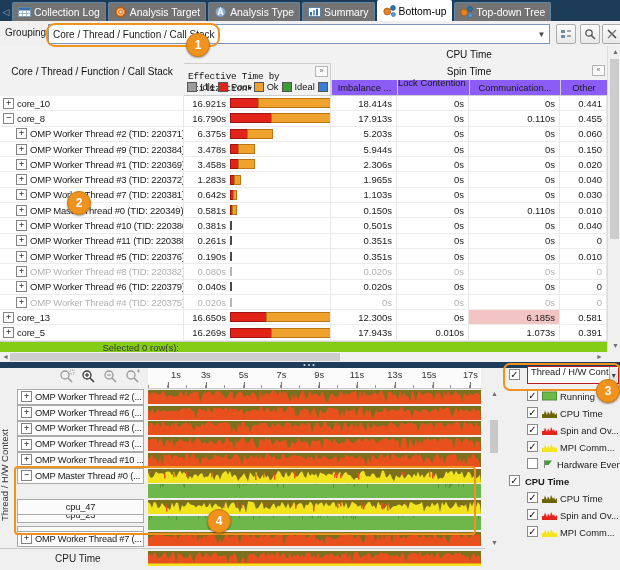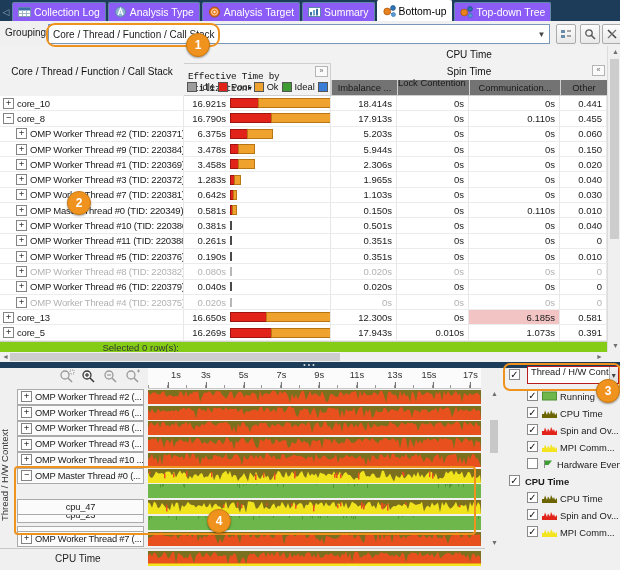--- a/index.html
+++ b/index.html
@@ -3,21 +3,21 @@
 <meta charset="utf-8">
 <style>
   html,body{margin:0;padding:0;}
   body{width:620px;height:570px;position:relative;overflow:hidden;background:#f0f0f0;
        font-family:"Liberation Sans","DejaVu Sans",sans-serif;font-size:10px;color:#1a1a1a;}
   .abs{position:absolute;}
   
   #tabbar{left:0;top:0;width:620px;height:21px;background:#1d3c59;display:flex;align-items:flex-end;}
   .nav-chevron{width:12px;height:18px;color:#8fa7bd;font-size:9px;display:flex;align-items:center;justify-content:center;}
   .tab{height:18px;display:flex;align-items:center;gap:3px;padding:0 5px;margin-right:2px;
-       background:#8b5cf6;border:1px solid #6286a5;border-bottom:none;color:#fff;
+       background:#737373;border:1px solid #6286a5;border-bottom:none;color:#fff;
        font-size:10.4px;white-space:nowrap;border-radius:2px 2px 0 0;overflow:hidden;}
   .tab.active{background:#fff;color:#000;height:20px;border-color:#fff;}
   .tab svg{flex:0 0 auto;}
   
   #grouping-bar{left:0;top:21px;width:620px;height:25px;background:#f0f0f0;border-bottom:1px solid #d9d9d9;}
   #grouping-label{left:5px;top:6px;font-size:10px;color:#222;}
   #grouping-combo{left:48px;top:3px;width:500px;height:18px;background:#fff;border:1px solid #7a96b8;
        display:flex;align-items:center;}
   #grouping-combo .val{padding-left:4px;font-size:10px;white-space:nowrap;}
   #grouping-combo .chev{margin-left:auto;width:15px;text-align:center;color:#444;font-size:8px;}
@@ -35,21 +35,21 @@
   #h-eff .t{position:absolute;left:4px;top:7px;font-size:9.3px;letter-spacing:-0.2px;font-family:Liberation Mono, monospace;}
   #h-eff .exp{position:absolute;right:2px;top:2px;width:11px;height:9px;border:1px solid #b5b5b5;background:#fafafa;
        font-size:7px;line-height:7px;text-align:center;color:#666;}
   .legend-strip{position:absolute;left:3px;bottom:3px;display:flex;align-items:center;gap:3px;font-size:9.3px;}
   .sw{width:8px;height:8px;border:1px solid #555;display:inline-block;}
   #h-spin{left:331px;top:63px;width:276px;height:17px;border-bottom:1px solid #cfcfcf;
        display:flex;align-items:center;justify-content:center;}
   #h-spin .exp{position:absolute;right:2px;top:2px;width:11px;height:9px;border:1px solid #b5b5b5;background:#fafafa;
        font-size:7px;line-height:7px;text-align:center;color:#666;}
   .subh{top:80px;height:16px;border-bottom:1px solid #cfcfcf;border-left:1px solid #cfcfcf;
-       display:flex;align-items:center;justify-content:center;font-size:9.4px;background:#737373;box-sizing:border-box;}
+       display:flex;align-items:center;justify-content:center;font-size:9.4px;background:#8b5cf6;box-sizing:border-box;}
   
   #rows{left:0;top:96px;width:607px;height:245px;overflow:hidden;background:#fff;}
   .trow{display:grid;grid-template-columns:184px 147px 66px 72px 91px 47px;height:15.3px;align-items:center;}
   .trow>div{height:15.3px;box-sizing:border-box;border-right:1px solid #e7e7e7;border-bottom:1px solid #ececec;
        display:flex;align-items:center;overflow:hidden;}
   .cell-tree{font-size:9.5px;letter-spacing:-0.2px;white-space:nowrap;}
   .expander{flex:0 0 auto;width:9px;height:9px;border:1px solid #848484;background:#fff;margin-right:3px;
        font-size:8.5px;line-height:7px;text-align:center;color:#333;font-family:"DejaVu Sans Mono",monospace;}
   .cell-eff .v{flex:0 0 42px;text-align:right;font-size:9.5px;}
   .bar{height:10px;margin-left:4px;display:flex;}
@@ -122,32 +122,32 @@
           <rect x="0.5" y="1.5" width="12" height="9" fill="#fff" stroke="#7f9cb5"></rect>
           <rect x="0.5" y="1.5" width="12" height="3" fill="#3a6ea5"></rect>
           <line x1="4.5" y1="4.5" x2="4.5" y2="10.5" stroke="#9db6ca"></line>
           <line x1="8.5" y1="4.5" x2="8.5" y2="10.5" stroke="#9db6ca"></line>
           <line x1="0.5" y1="7.5" x2="12.5" y2="7.5" stroke="#9db6ca"></line>
         </svg>
         <span>Collection Log</span>
       </div>
       <div class="tab">
         <svg width="13" height="12" viewBox="0 0 13 12">
-          <circle cx="6.5" cy="6" r="5" fill="#8fb4d4" stroke="#5d87ad"></circle>
-          <path d="M4 9 L6.5 2.5 L9 9 M5 7 L8 7" stroke="#fff" stroke-width="1.2" fill="none"></path>
-        </svg>
-        <span>Analysis Type</span>
-      </div>
-      <div class="tab">
-        <svg width="13" height="12" viewBox="0 0 13 12">
           <circle cx="6.5" cy="6" r="5" fill="#e8761e" stroke="#a8520c"></circle>
           <circle cx="6.5" cy="6" r="3" fill="none" stroke="#ffd9b0" stroke-width="1"></circle>
           <circle cx="6.5" cy="6" r="1.2" fill="#ffe7cc"></circle>
         </svg>
         <span>Analysis Target</span>
+      </div>
+      <div class="tab">
+        <svg width="13" height="12" viewBox="0 0 13 12">
+          <circle cx="6.5" cy="6" r="5" fill="#8fb4d4" stroke="#5d87ad"></circle>
+          <path d="M4 9 L6.5 2.5 L9 9 M5 7 L8 7" stroke="#fff" stroke-width="1.2" fill="none"></path>
+        </svg>
+        <span>Analysis Type</span>
       </div>
       <div class="tab">
         <svg width="13" height="12" viewBox="0 0 13 12">
           <rect x="0.5" y="1.5" width="12" height="9" fill="#fff" stroke="#5b87ab"></rect>
           <rect x="2" y="6" width="2" height="3.5" fill="#3a6ea5"></rect>
           <rect x="5" y="4" width="2" height="5.5" fill="#6fa3cc"></rect>
           <rect x="8" y="2.8" width="2" height="6.7" fill="#3a6ea5"></rect>
         </svg>
         <span>Summary</span>
       </div>

